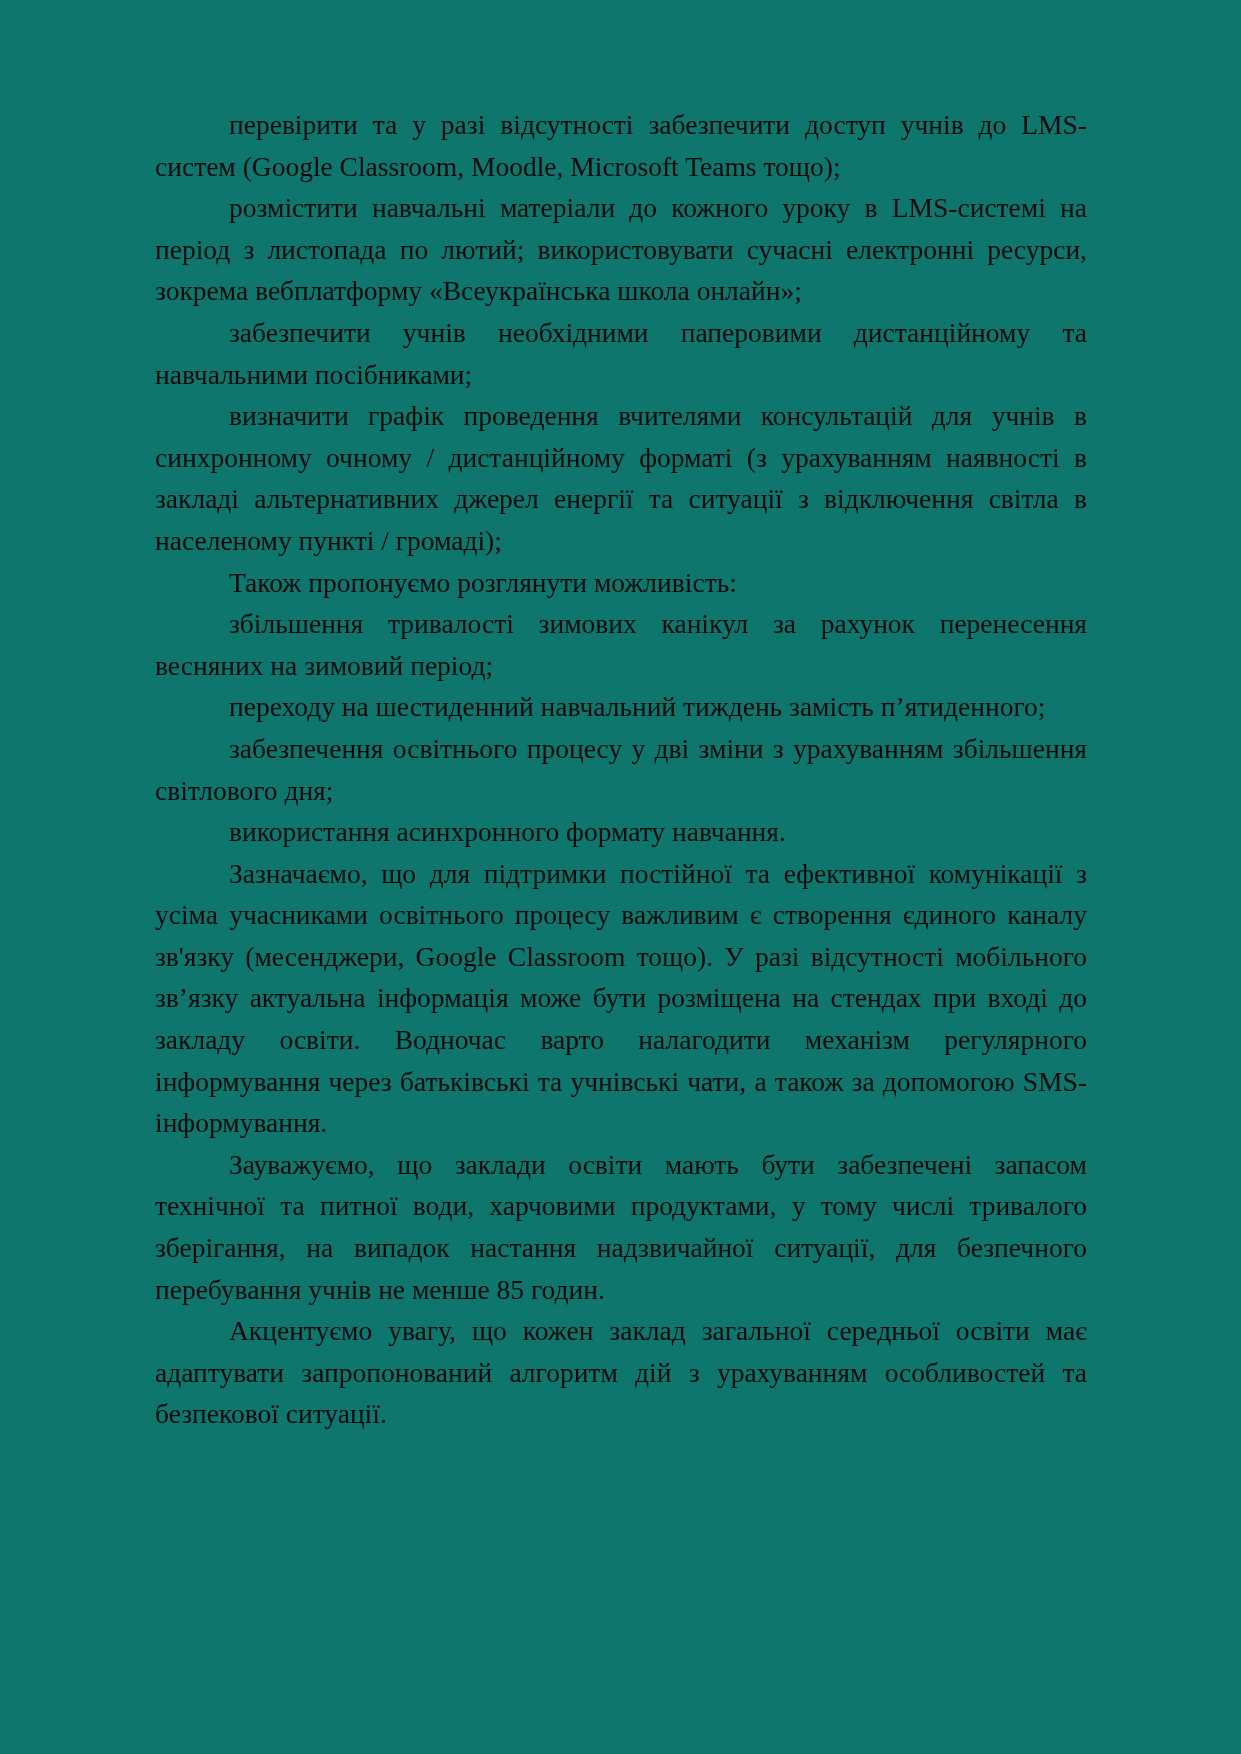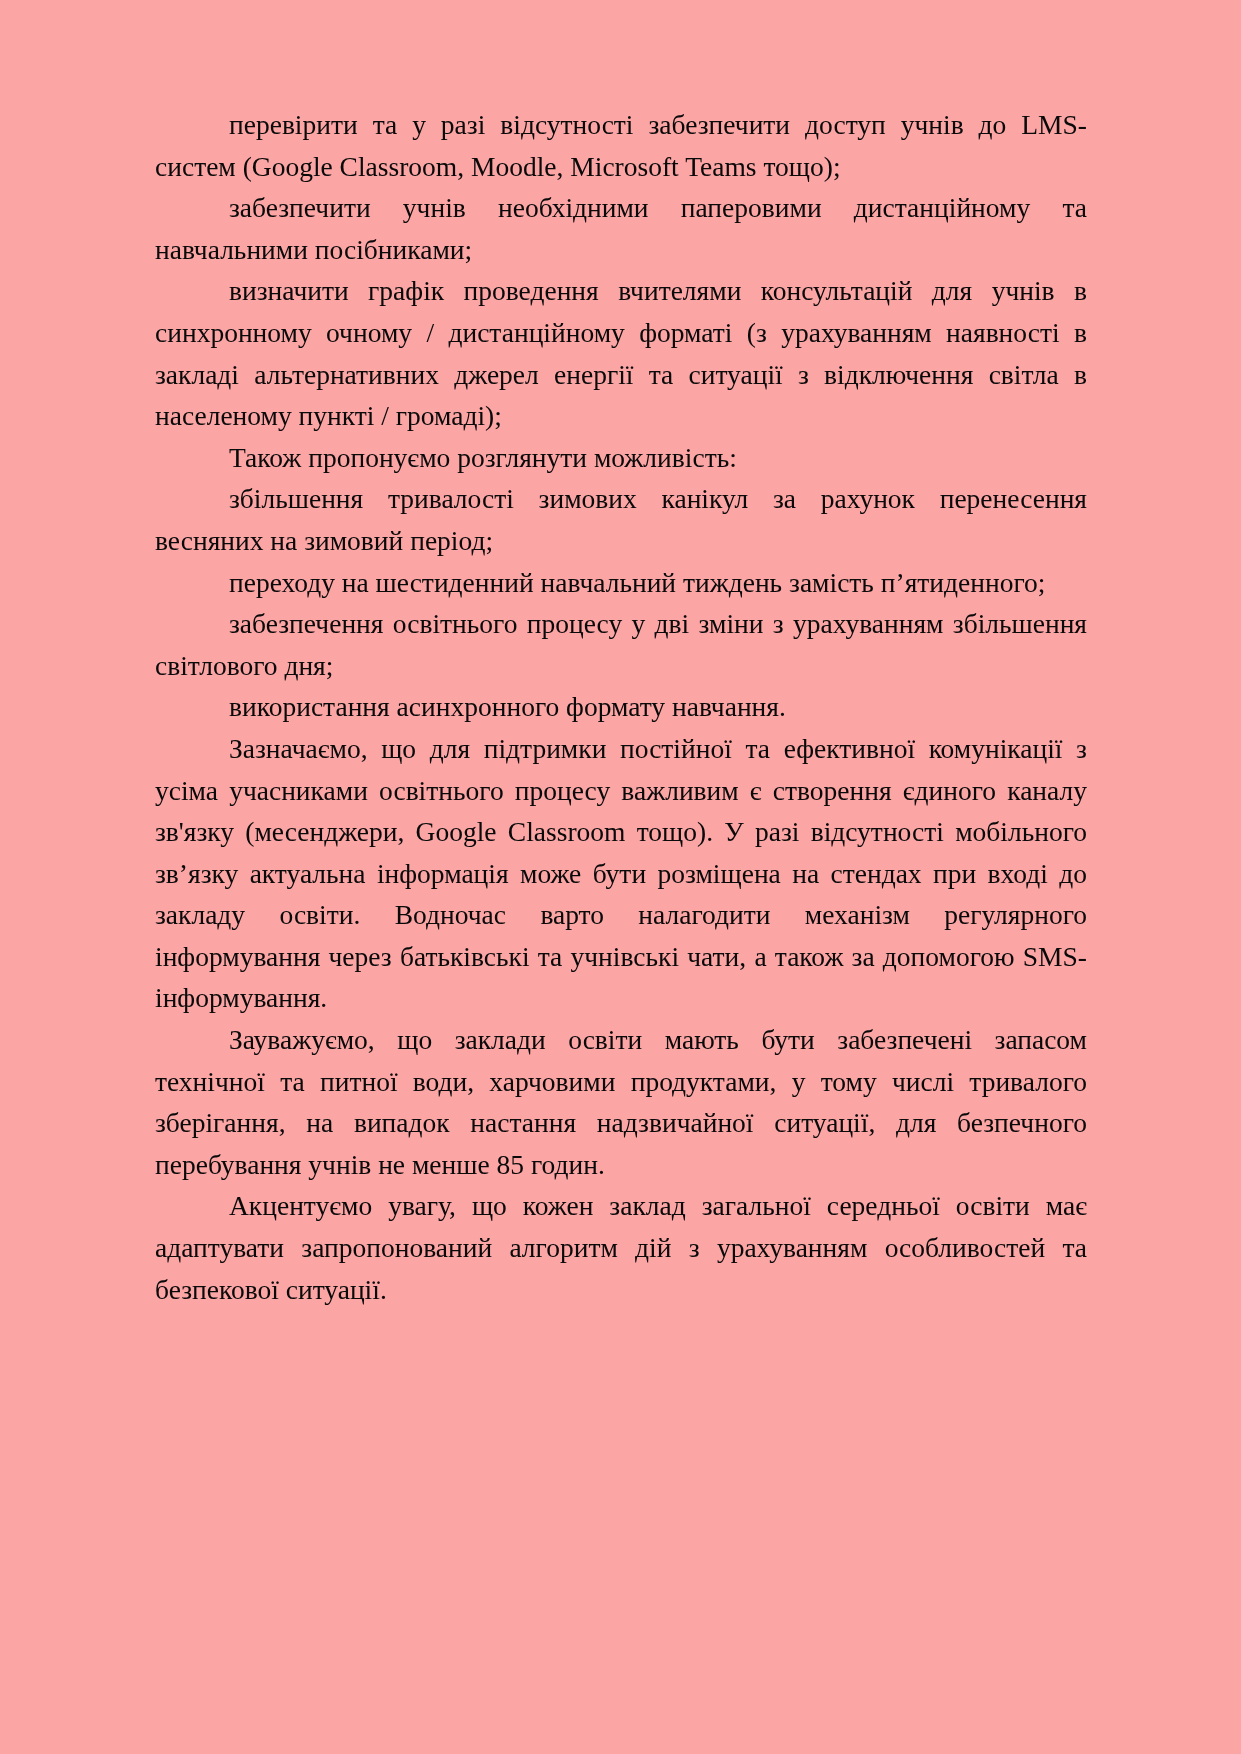--- a/index.html
+++ b/index.html
@@ -6,21 +6,21 @@
   html, body {
     margin: 0;
     padding: 0;
     background: #ffffff;
   }
   .page {
     position: relative;
     width: 1241px;
     height: 1754px;
     margin: 0 auto;
-    background: #fca5a5;
+    background: #0f766e;
     box-sizing: border-box;
     overflow: hidden;
   }
   .doc-body {
     position: absolute;
     left: 155px;
     top: 104px;
     width: 932px;
     font-family: "Liberation Serif", "DejaVu Serif", serif;
     font-size: 27.5px;
@@ -38,20 +38,21 @@
   .doc-body p:last-child {
     text-align-last: left;
   }
 </style>
 </head>
 <body>
 
 <div class="page">
   <div class="doc-body" id="doc-body">
       <p>перевірити та у разі відсутності забезпечити доступ учнів до LMS-систем (Google Classroom, Moodle, Microsoft Teams тощо);</p>
+      <p>розмістити  навчальні матеріали до кожного уроку в LMS-системі на період з листопада по лютий; використовувати сучасні електронні ресурси, зокрема вебплатформу «Всеукраїнська школа онлайн»;</p>
       <p>забезпечити учнів необхідними паперовими дистанційному та навчальними посібниками;</p>
       <p>визначити графік проведення вчителями консультацій для учнів в синхронному  очному / дистанційному форматі (з урахуванням наявності в закладі альтернативних джерел енергії та ситуації з відключення світла в населеному пункті / громаді);</p>
       <p>Також пропонуємо розглянути можливість:</p>
       <p>збільшення тривалості зимових канікул за рахунок перенесення весняних на зимовий період;</p>
       <p>переходу на шестиденний навчальний тиждень замість п’ятиденного;</p>
       <p>забезпечення освітнього процесу у дві зміни з урахуванням збільшення світлового дня;</p>
       <p>використання асинхронного формату навчання.</p>
       <p>Зазначаємо, що для підтримки постійної та ефективної комунікації з усіма учасниками освітнього процесу важливим є створення єдиного каналу зв'язку (месенджери,  Google Classroom тощо). У разі відсутності мобільного зв’язку актуальна інформація може бути розміщена на стендах при вході до закладу освіти. Водночас варто налагодити механізм регулярного інформування через батьківські та учнівські чати, а також за допомогою SMS-інформування.</p>
       <p>Зауважуємо, що заклади освіти мають бути забезпечені запасом технічної та питної води, харчовими продуктами, у тому числі тривалого зберігання, на випадок настання надзвичайної ситуації, для безпечного перебування учнів не менше 85 годин.</p>
       <p>Акцентуємо увагу, що кожен заклад загальної середньої освіти має адаптувати запропонований алгоритм дій з урахуванням особливостей та безпекової ситуації.</p>

